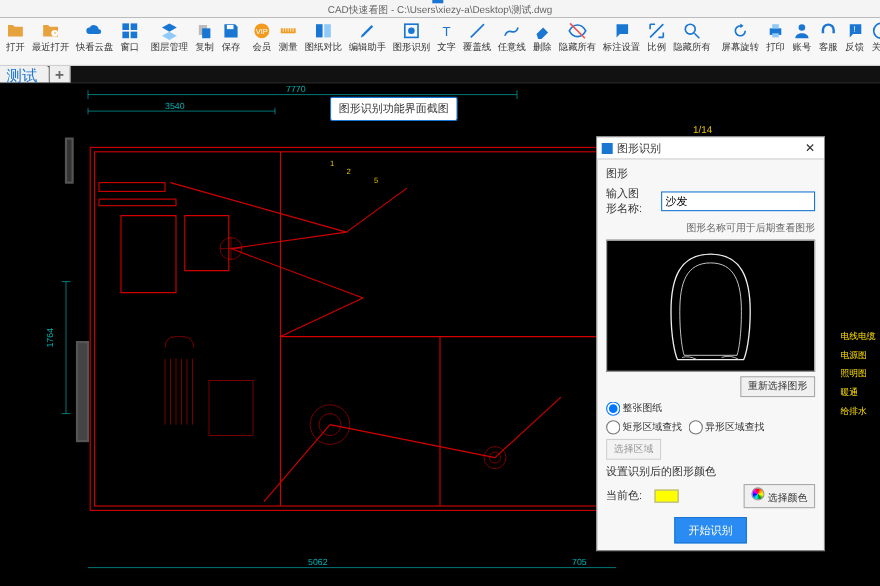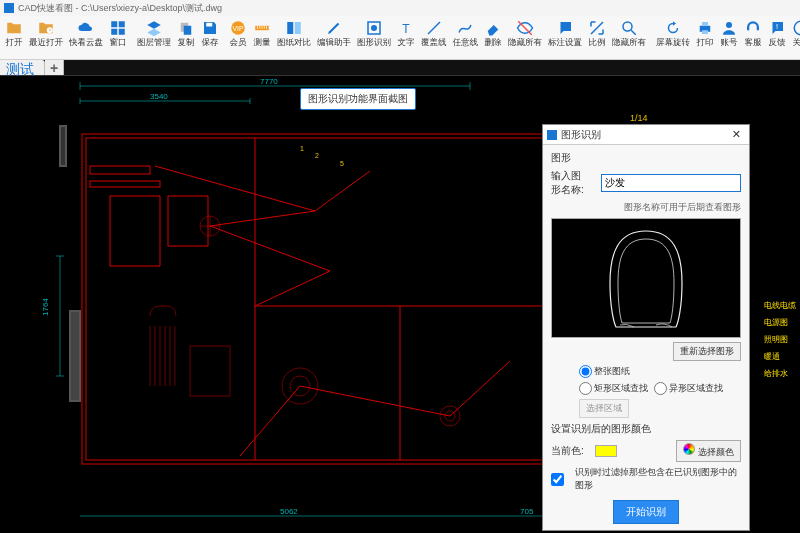--- a/index.html
+++ b/index.html
@@ -1,17 +1,17 @@
 <!DOCTYPE html>
 <html><head>
 <meta charset="utf-8">
 <style>
   * { box-sizing: border-box; margin: 0; padding: 0; }
   html, body { width: 800px; height: 533px; overflow: hidden; font-family: "Microsoft YaHei", Arial, sans-serif; font-size: 9px; background: #000; }
-  .titlebar { height: 16px; background: #f4f4f4; color: #666; display: flex; align-items: center; padding: 0 4px; font-size: 9px; }
+  .titlebar { height: 16px; background: #f4f4f4; color: #666; display: flex; align-items: center; padding: 0 4px; font-size: 9px; flex-direction: column; }
   .ticon { width: 10px; height: 10px; background: #1976d2; margin-right: 4px; }
   .toolbar { height: 44px; background: #f7f7f7; border-bottom: 1px solid #d0d0d0; display: flex; flex-wrap: nowrap; overflow: hidden; padding: 2px 2px 0 2px; }
   .tbtn { display: flex; flex-direction: column; align-items: center; gap: 1px; padding: 1px 3px; cursor: pointer; color: #555; white-space: nowrap; }
   .tbtn .ico { width: 18px; height: 18px; display: inline-block; }
   .tbtn span.lbl { font-size: 8.5px; line-height: 1; }
   .sep { width: 1px; background: #ddd; margin: 4px 2px; }
   .tabbar { height: 16px; background: #111; display: flex; align-items: flex-end; border-bottom: 1px solid #333; }
   .tab { height: 15px; background: #f0f0f0; color: #1976d2; padding: 1px 10px 0 6px; font-size: 14px; border-right: 1px solid #bbb; border-top-right-radius: 3px; }
   .tab.plus { background: #eee; color: #666; padding: 0 5px; font-weight: bold; border-radius: 0; cursor: pointer; }
   .canvas-area { position: relative; width: 800px; height: calc(533px - 16px - 44px - 16px); background: #000; overflow: hidden; }
@@ -22,21 +22,21 @@
   .dlg-title .ticon { width: 10px; height: 10px; margin-right: 4px; }
   .dlg-close { margin-left: auto; padding: 0 4px; cursor: pointer; font-size: 11px; color: #333; }
   .dlg-body { padding: 6px 8px; display: flex; flex-direction: column; gap: 4px; }
   .lbl { color: #333; font-size: 10px; }
   .hint { color: #666; font-size: 9px; text-align: right; }
   .row { display: flex; align-items: center; gap: 11px; }
   input[type="text"].tf { border: 1px solid #1976d2; height: 18px; flex: 1; padding: 0 3px; font-size: 10px; background:#fff; }
   .preview { width: 100%; height: 120px; background: #000; border: 1px solid #aaa; display: flex; align-items: center; justify-content: center; }
   .btn { background: #f0f0f0; border: 1px solid #aaa; padding: 2px 6px; font-size: 9px; cursor: pointer; color: #333; }
   .btn.primary { background: #2a8bf2; color: #fff; border: 1px solid #1976d2; padding: 4px 12px; font-size: 10px; }
-  .radio-row { display: flex; flex-wrap: wrap; gap: 4px 6px; align-items: center; font-size: 9px; color: #333; margin-left: 28px; }
+  .radio-row { display: flex; flex-wrap: wrap; gap: 4px 6px; align-items: center; font-size: 9px; color: #333; }
   .radio-row label { display: flex; align-items: center; gap: 2px; }
   .swatch { width: 22px; height: 12px; background: #ffff00; border: 1px solid #aaa; display: inline-block; }
   .swatch-icon { width: 12px; height: 12px; border-radius: 6px; background: conic-gradient(red,orange,yellow,green,cyan,blue,magenta,red); display:inline-block; border:1px solid #999;}
   .right-rail { position: absolute; right: 0; top: 220px; display: flex; flex-direction: column; gap: 6px; padding: 4px; }
   .rail-item { color: #ffe000; font-size: 8px; text-shadow: 0 0 2px #000; padding-left: 40px; }
   
   .ic-folder{fill:#e6a23c}.ic-blue{fill:#1976d2}.ic-orange{fill:#f29b1f}
 </style>
 </head>
 <body>
@@ -375,23 +375,19 @@
       </div>
 
       <div class="lbl">设置识别后的图形颜色</div>
       <div class="row">
         <span class="lbl">当前色:</span>
         <span class="swatch"></span>
         <span style="flex:1"></span>
         <button class="btn"><span class="swatch-icon"></span> <span>选择颜色</span></button>
       </div>
 
-      <label class="row" style="font-size:9px;color:#333">
-        <input type="checkbox" checked="" style="">
-          <span>识别时过滤掉那些包含在已识别图形中的图形</span>
-      </label>
 
       <div style="text-align:center;margin-top:4px">
         <button class="btn primary">开始识别</button>
       </div>
     </div>
   </div>
 </div>
 
 </body></html>

